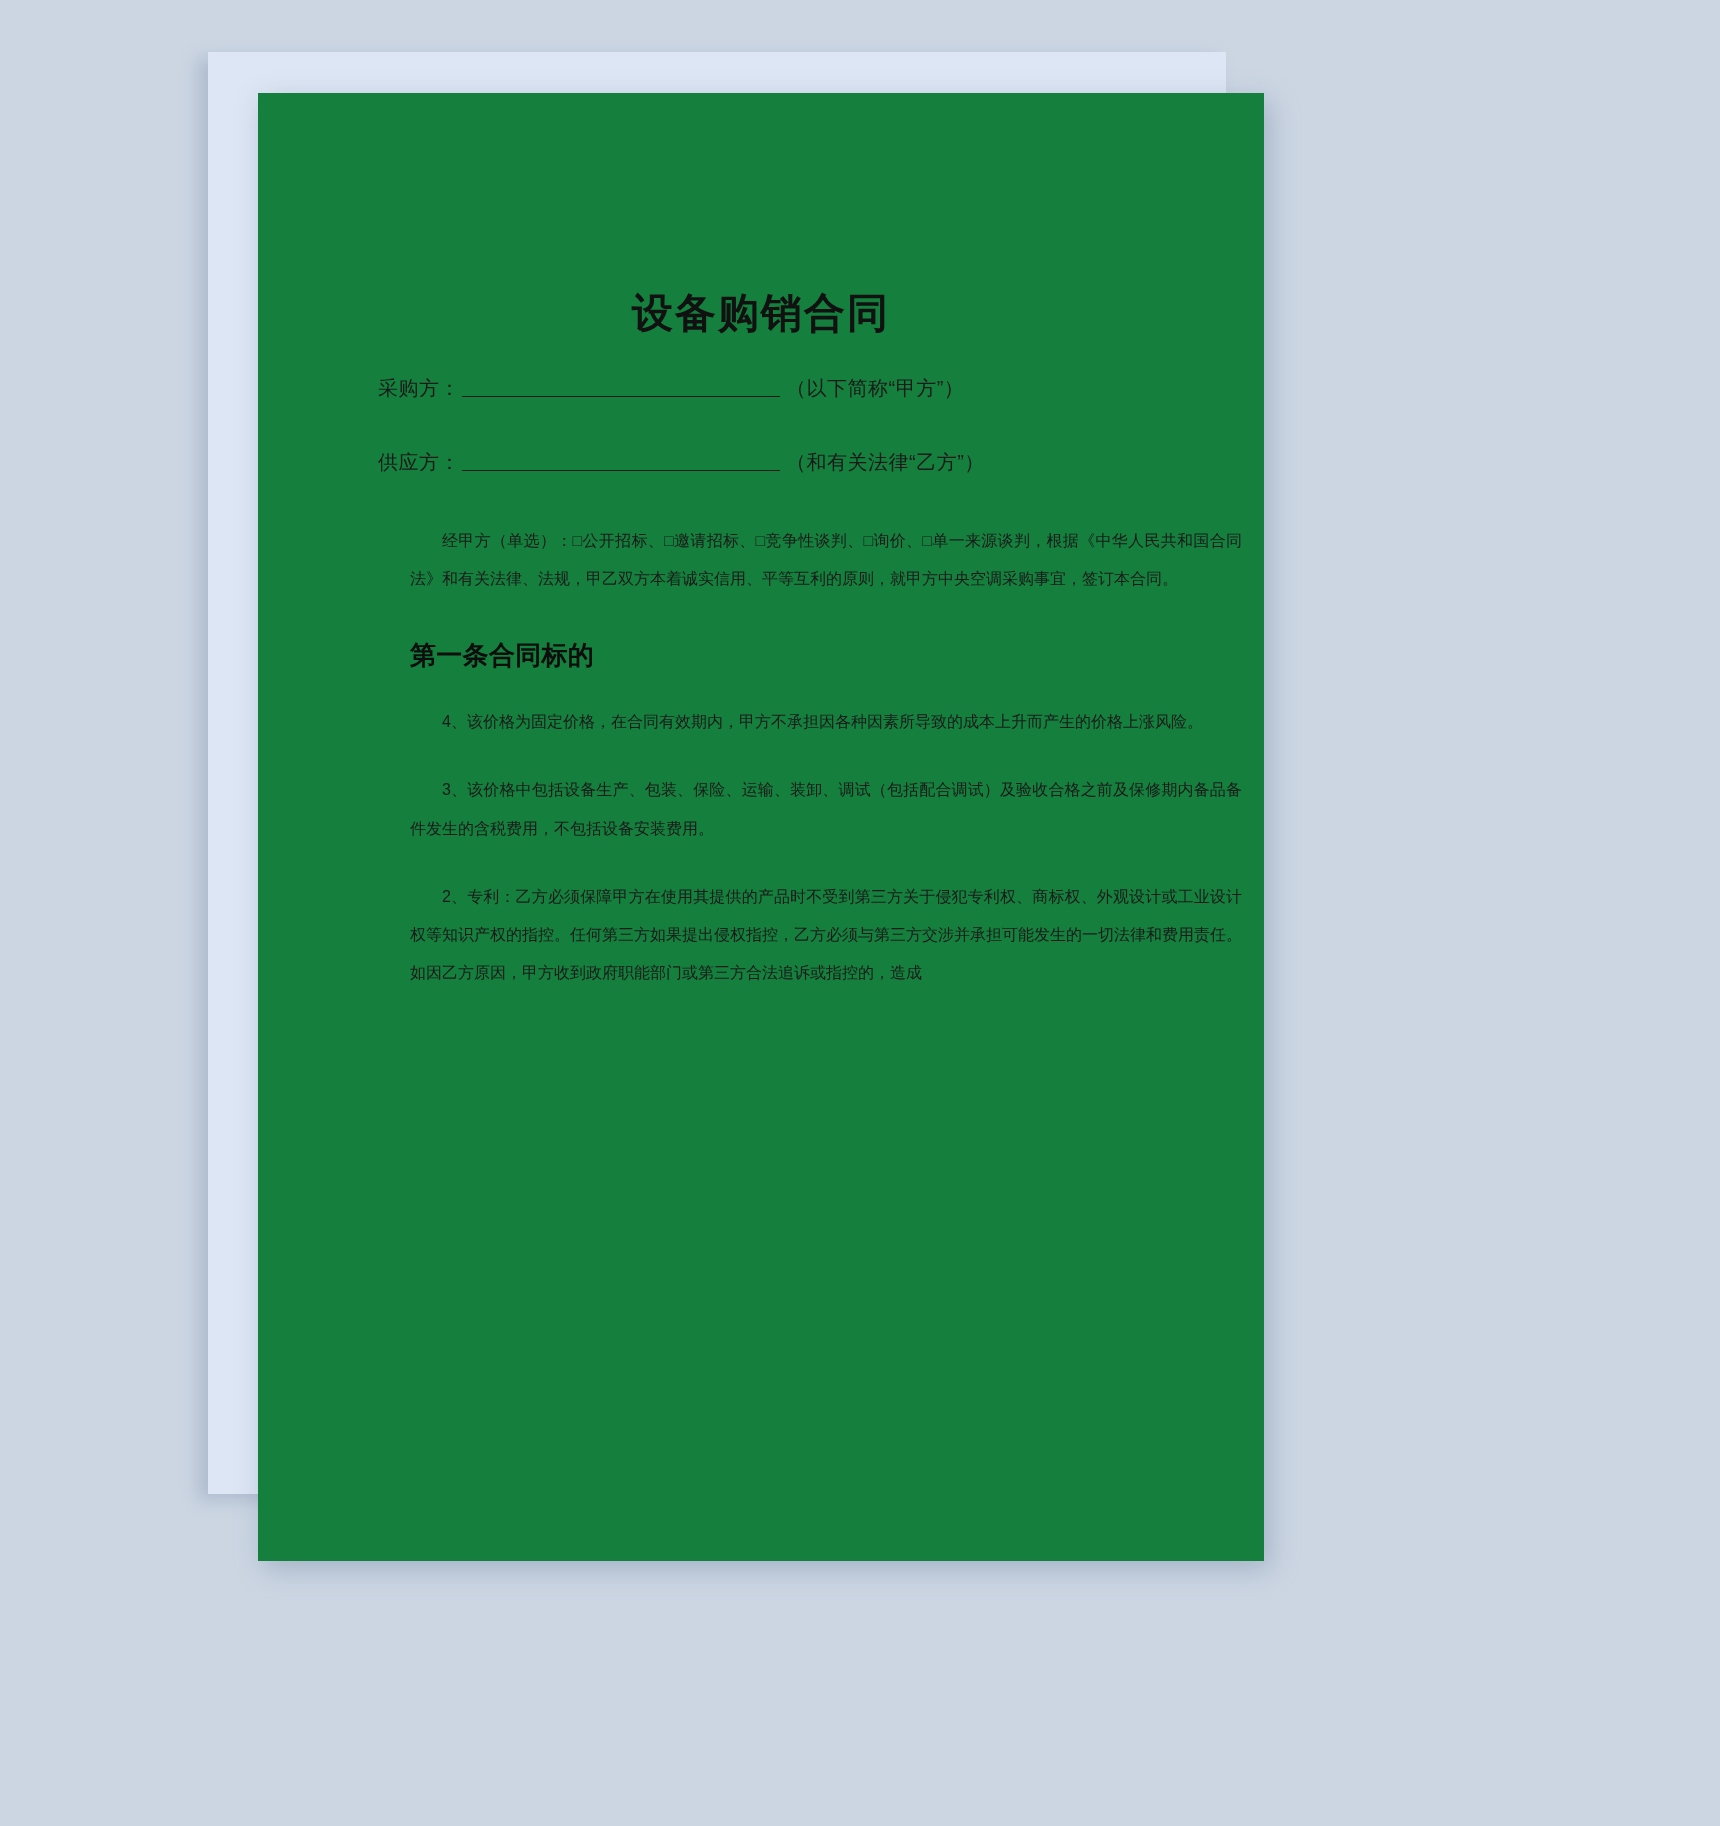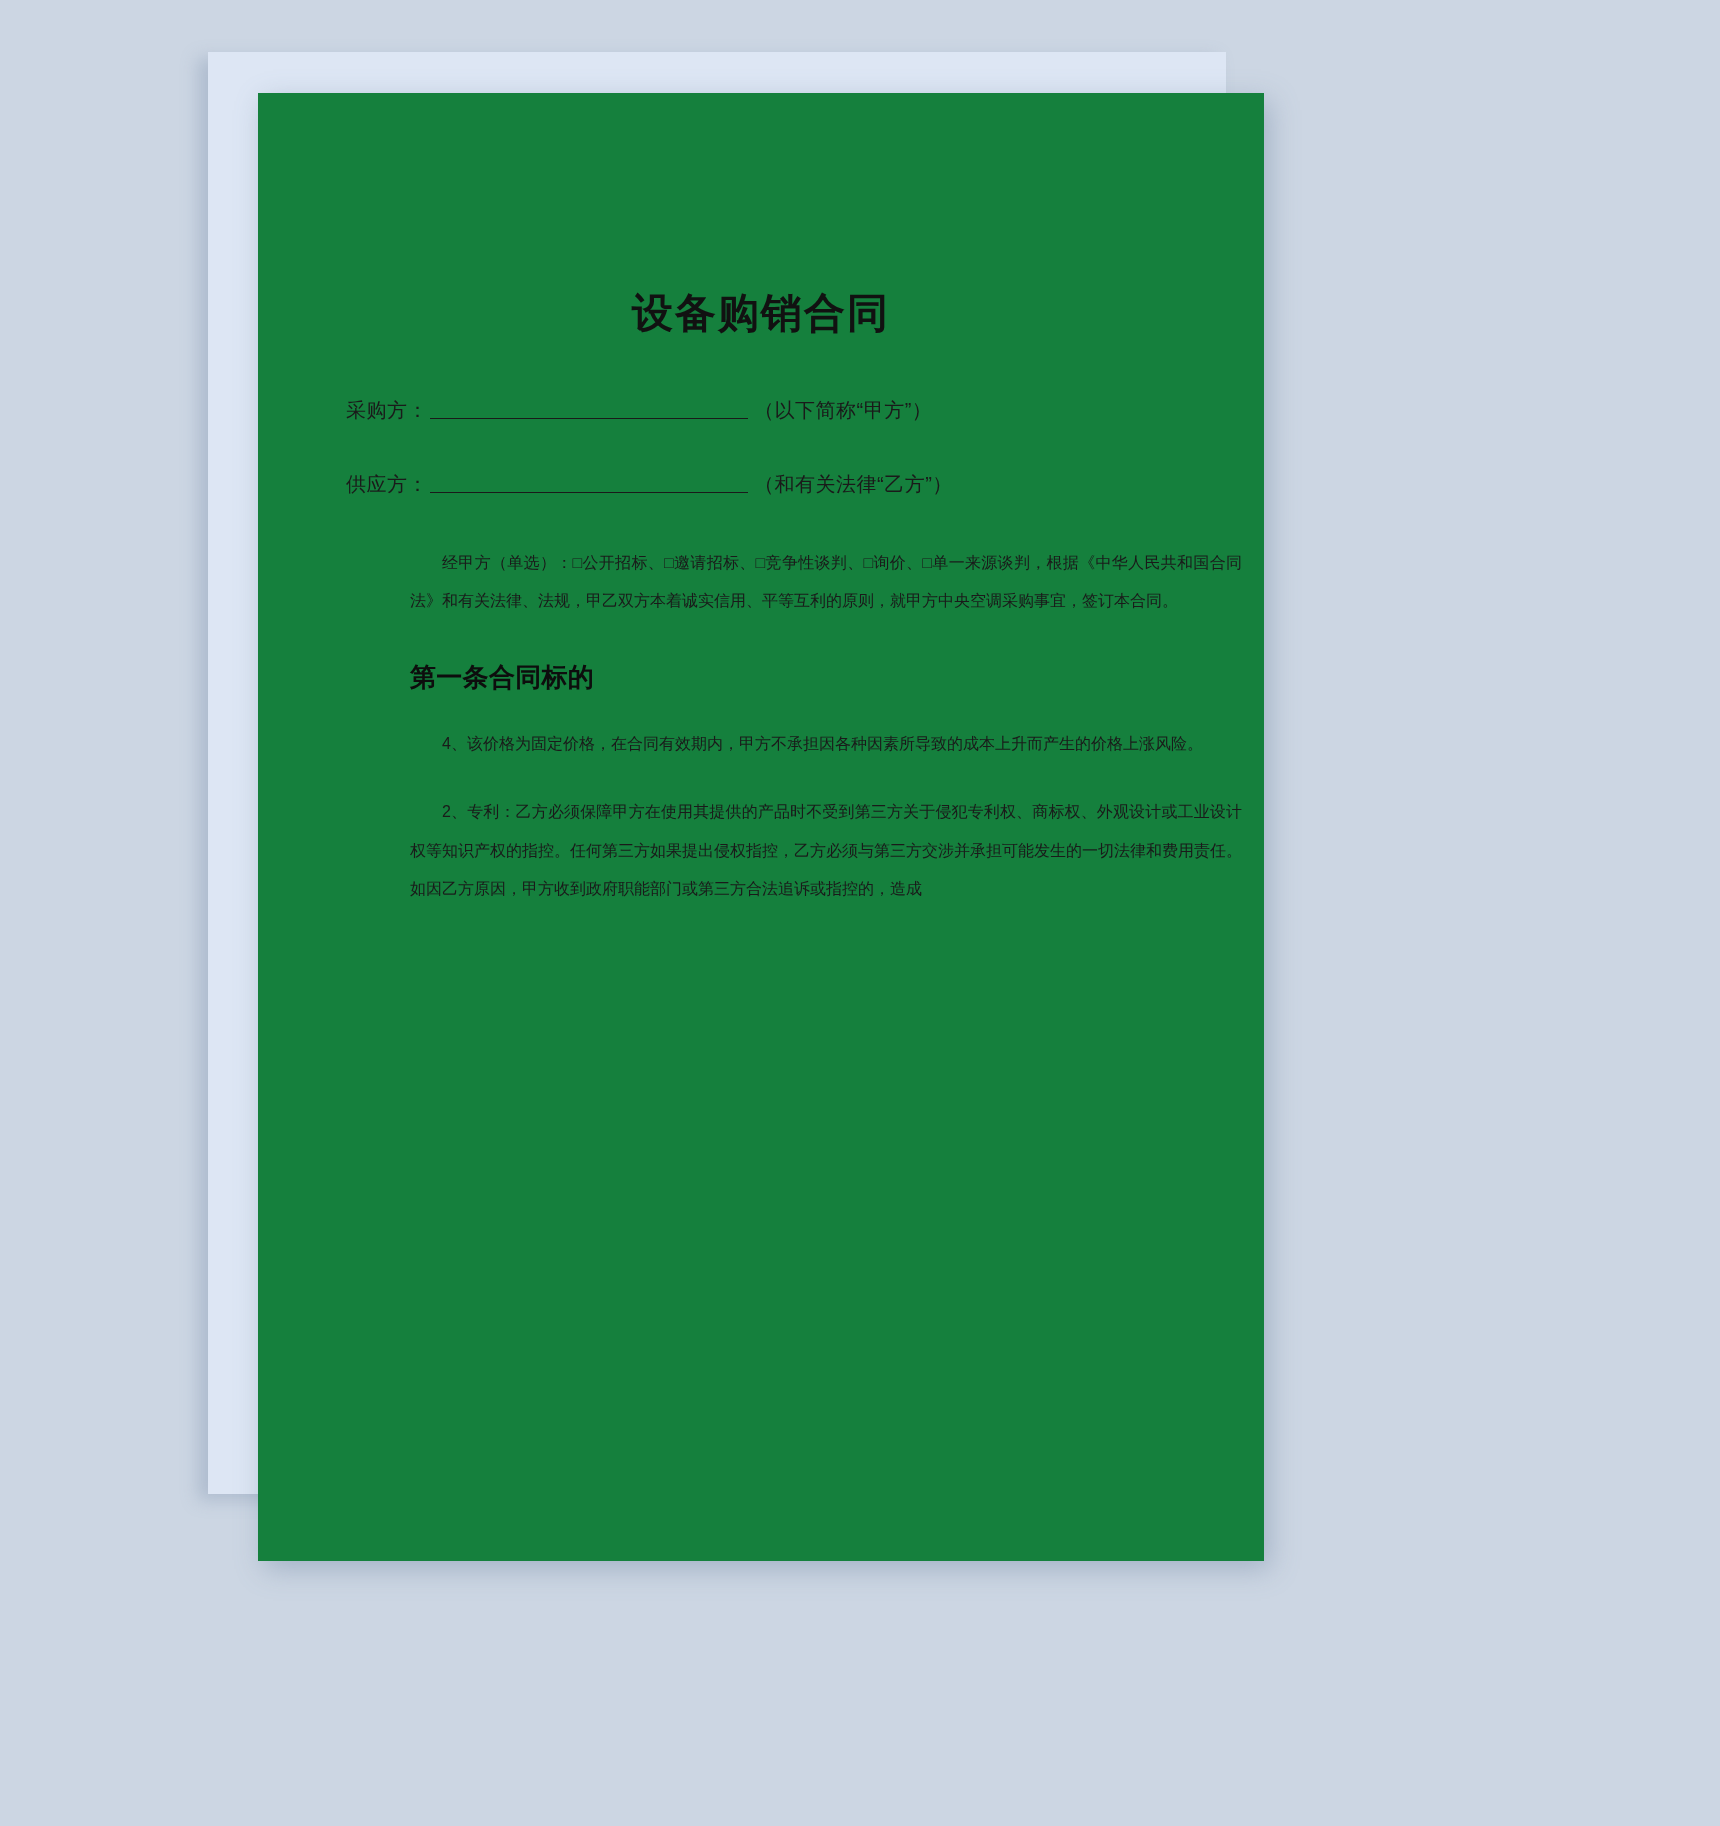--- a/index.html
+++ b/index.html
@@ -56,22 +56,22 @@
     font-size: 41px;
     font-weight: bold;
     letter-spacing: 2px;
     color: #111111;
     margin: 0;
     padding-top: 196px;
     line-height: 1.2;
   }
 
   .party-block {
-    margin-top: 58px;
-    padding-left: 88px;
+    margin-top: 36px;
+    padding-left: 120px;
     padding-right: 22px;
   }
 
   .party-line {
     font-size: 20px;
     color: #1a1a1a;
     line-height: 1.4;
     margin-bottom: 46px;
     white-space: nowrap;
   }
@@ -140,19 +140,20 @@
 
       </div>
 
       <p class="body-para para-gap">经甲方（单选）：□公开招标、□邀请招标、□竞争性谈判、□询价、□单一来源谈判，根据《中华人民共和国合同法》和有关法律、法规，甲乙双方本着诚实信用、平等互利的原则，就甲方中央空调采购事宜，签订本合同。</p>
 
       <h2 class="clause-heading">第一条合同标的</h2>
 
 
       <p class="body-para para-gap">4、该价格为固定价格，在合同有效期内，甲方不承担因各种因素所导致的成本上升而产生的价格上涨风险。</p>
 
+      <p class="body-para para-gap">3、该价格中包括设备生产、包装、保险、运输、装卸、调试（包括配合调试）及验收合格之前及保修期内备品备件发生的含税费用，不包括设备安装费用。</p>
 
       <p class="body-para para-gap">2、专利：乙方必须保障甲方在使用其提供的产品时不受到第三方关于侵犯专利权、商标权、外观设计或工业设计权等知识产权的指控。任何第三方如果提出侵权指控，乙方必须与第三方交涉并承担可能发生的一切法律和费用责任。如因乙方原因，甲方收到政府职能部门或第三方合法追诉或指控的，造成</p>
 
     </div>
   </div>
 
 </div>
 
 </body></html>

